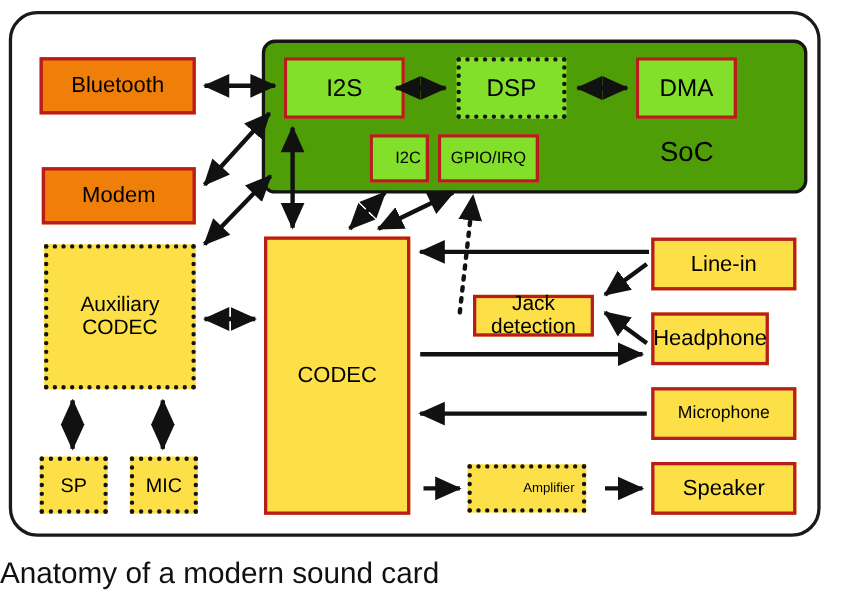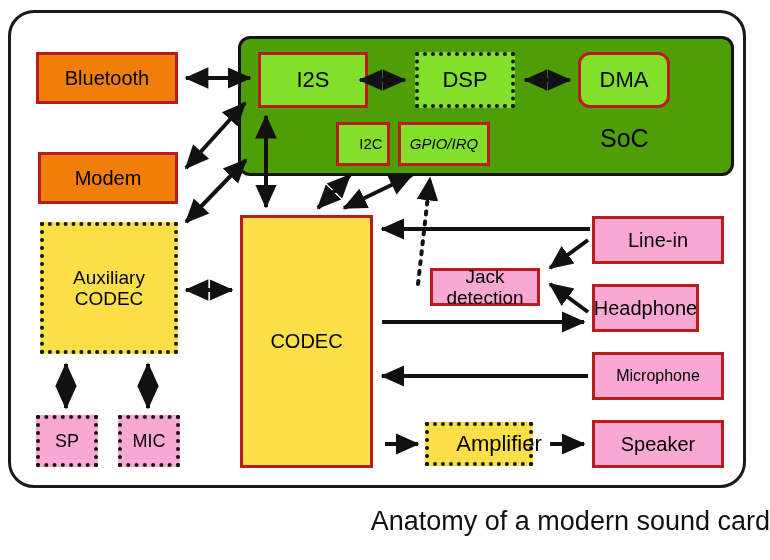--- a/index.html
+++ b/index.html
@@ -36,40 +36,40 @@
     justify-content: center;
     text-align: center;
     color: #000000;
     line-height: 1.12;
     white-space: pre-line;
   }
   .solid { border: 3px solid #b91c1c; }
   .dotted { border: 4px dotted #141414; }
   .orange { background: #ef7f08; }
   .blue   { background: #fde047; }
-  .yellow { background: #f9a8d4; }
+  .yellow { background: #fde047; }
   .green-dark { background: #4f9e08; }
   .green-lite { background: #83e02a; }
 
   #soc-block {
     border: 3px solid #141414;
     border-radius: 12px;
   }
   #soc-label {
     position: absolute;
     color: #000;
     font-size: 25px;
   }
   
   #caption {
     position: absolute;
     left: 0;
     top: 506px;
     width: 770px;
-    text-align: right;
+    text-align: left;
     font-size: 27px;
     color: #111111;
   }
   
   #wires {
     position: absolute;
     left: 0; top: 0;
     width: 770px;
     height: 560px;
     pointer-events: none;
@@ -84,27 +84,27 @@
 
   <div id="soc-block" class="green-dark" style="position:absolute;left:238px;top:36px;width:490px;height:134px;"></div>
   <div id="soc-label" style="left:600px;top:124px;">SoC</div>
 
   <div class="blk green-lite solid" style="left:258px;top:52px;width:110px;height:56px;font-size:22px;">
     <span>I2S</span>
   </div>
   <div class="blk green-lite dotted" style="left:415px;top:52px;width:100px;height:56px;font-size:22px;">
     <span>DSP</span>
   </div>
-  <div class="blk green-lite solid" style="left:578px;top:52px;width:92px;height:56px;font-size:22px;border-radius:12px;">
+  <div class="blk green-lite solid" style="left:578px;top:52px;width:92px;height:56px;font-size:22px;">
     <span>DMA</span>
   </div>
   <div class="blk green-lite solid" style="left:336px;top:122px;width:54px;height:44px;font-size:15px;padding-left:16px;">
     <span>I2C</span>
   </div>
-  <div class="blk green-lite solid" style="left:398px;top:122px;width:92px;height:44px;font-size:15px;font-style:italic;">
+  <div class="blk green-lite solid" style="left:398px;top:122px;width:92px;height:44px;font-size:15px;">
     <span>GPIO/IRQ</span>
   </div>
 
   <div class="blk orange solid" style="left:36px;top:52px;width:142px;height:52px;font-size:20px;">
     <span>Bluetooth</span>
   </div>
 
   <div class="blk orange solid" style="left:38px;top:152px;width:140px;height:52px;font-size:20px;">
     <span>Modem</span>
   </div>
@@ -123,21 +123,21 @@
   </div>
 
   <div class="blk blue solid" style="left:240px;top:215px;width:133px;height:253px;font-size:20px;">
     <span>CODEC</span>
   </div>
 
   <div class="blk yellow solid" style="left:430px;top:268px;width:110px;height:38px;font-size:19px;">
     <span>Jack detection</span>
   </div>
 
-  <div class="blk blue dotted" style="left:425px;top:422px;width:108px;height:44px;font-size:22px;padding-left:40px;">
+  <div class="blk blue dotted" style="left:425px;top:422px;width:108px;height:44px;font-size:12px;padding-left:40px;">
     <span>Amplifier</span>
   </div>
 
   <div class="blk yellow solid" style="left:592px;top:216px;width:132px;height:48px;font-size:20px;">
     <span>Line-in</span>
   </div>
 
   <div class="blk yellow solid" style="left:592px;top:284px;width:107px;height:48px;font-size:20px;">
     <span>Headphone</span>
   </div>

